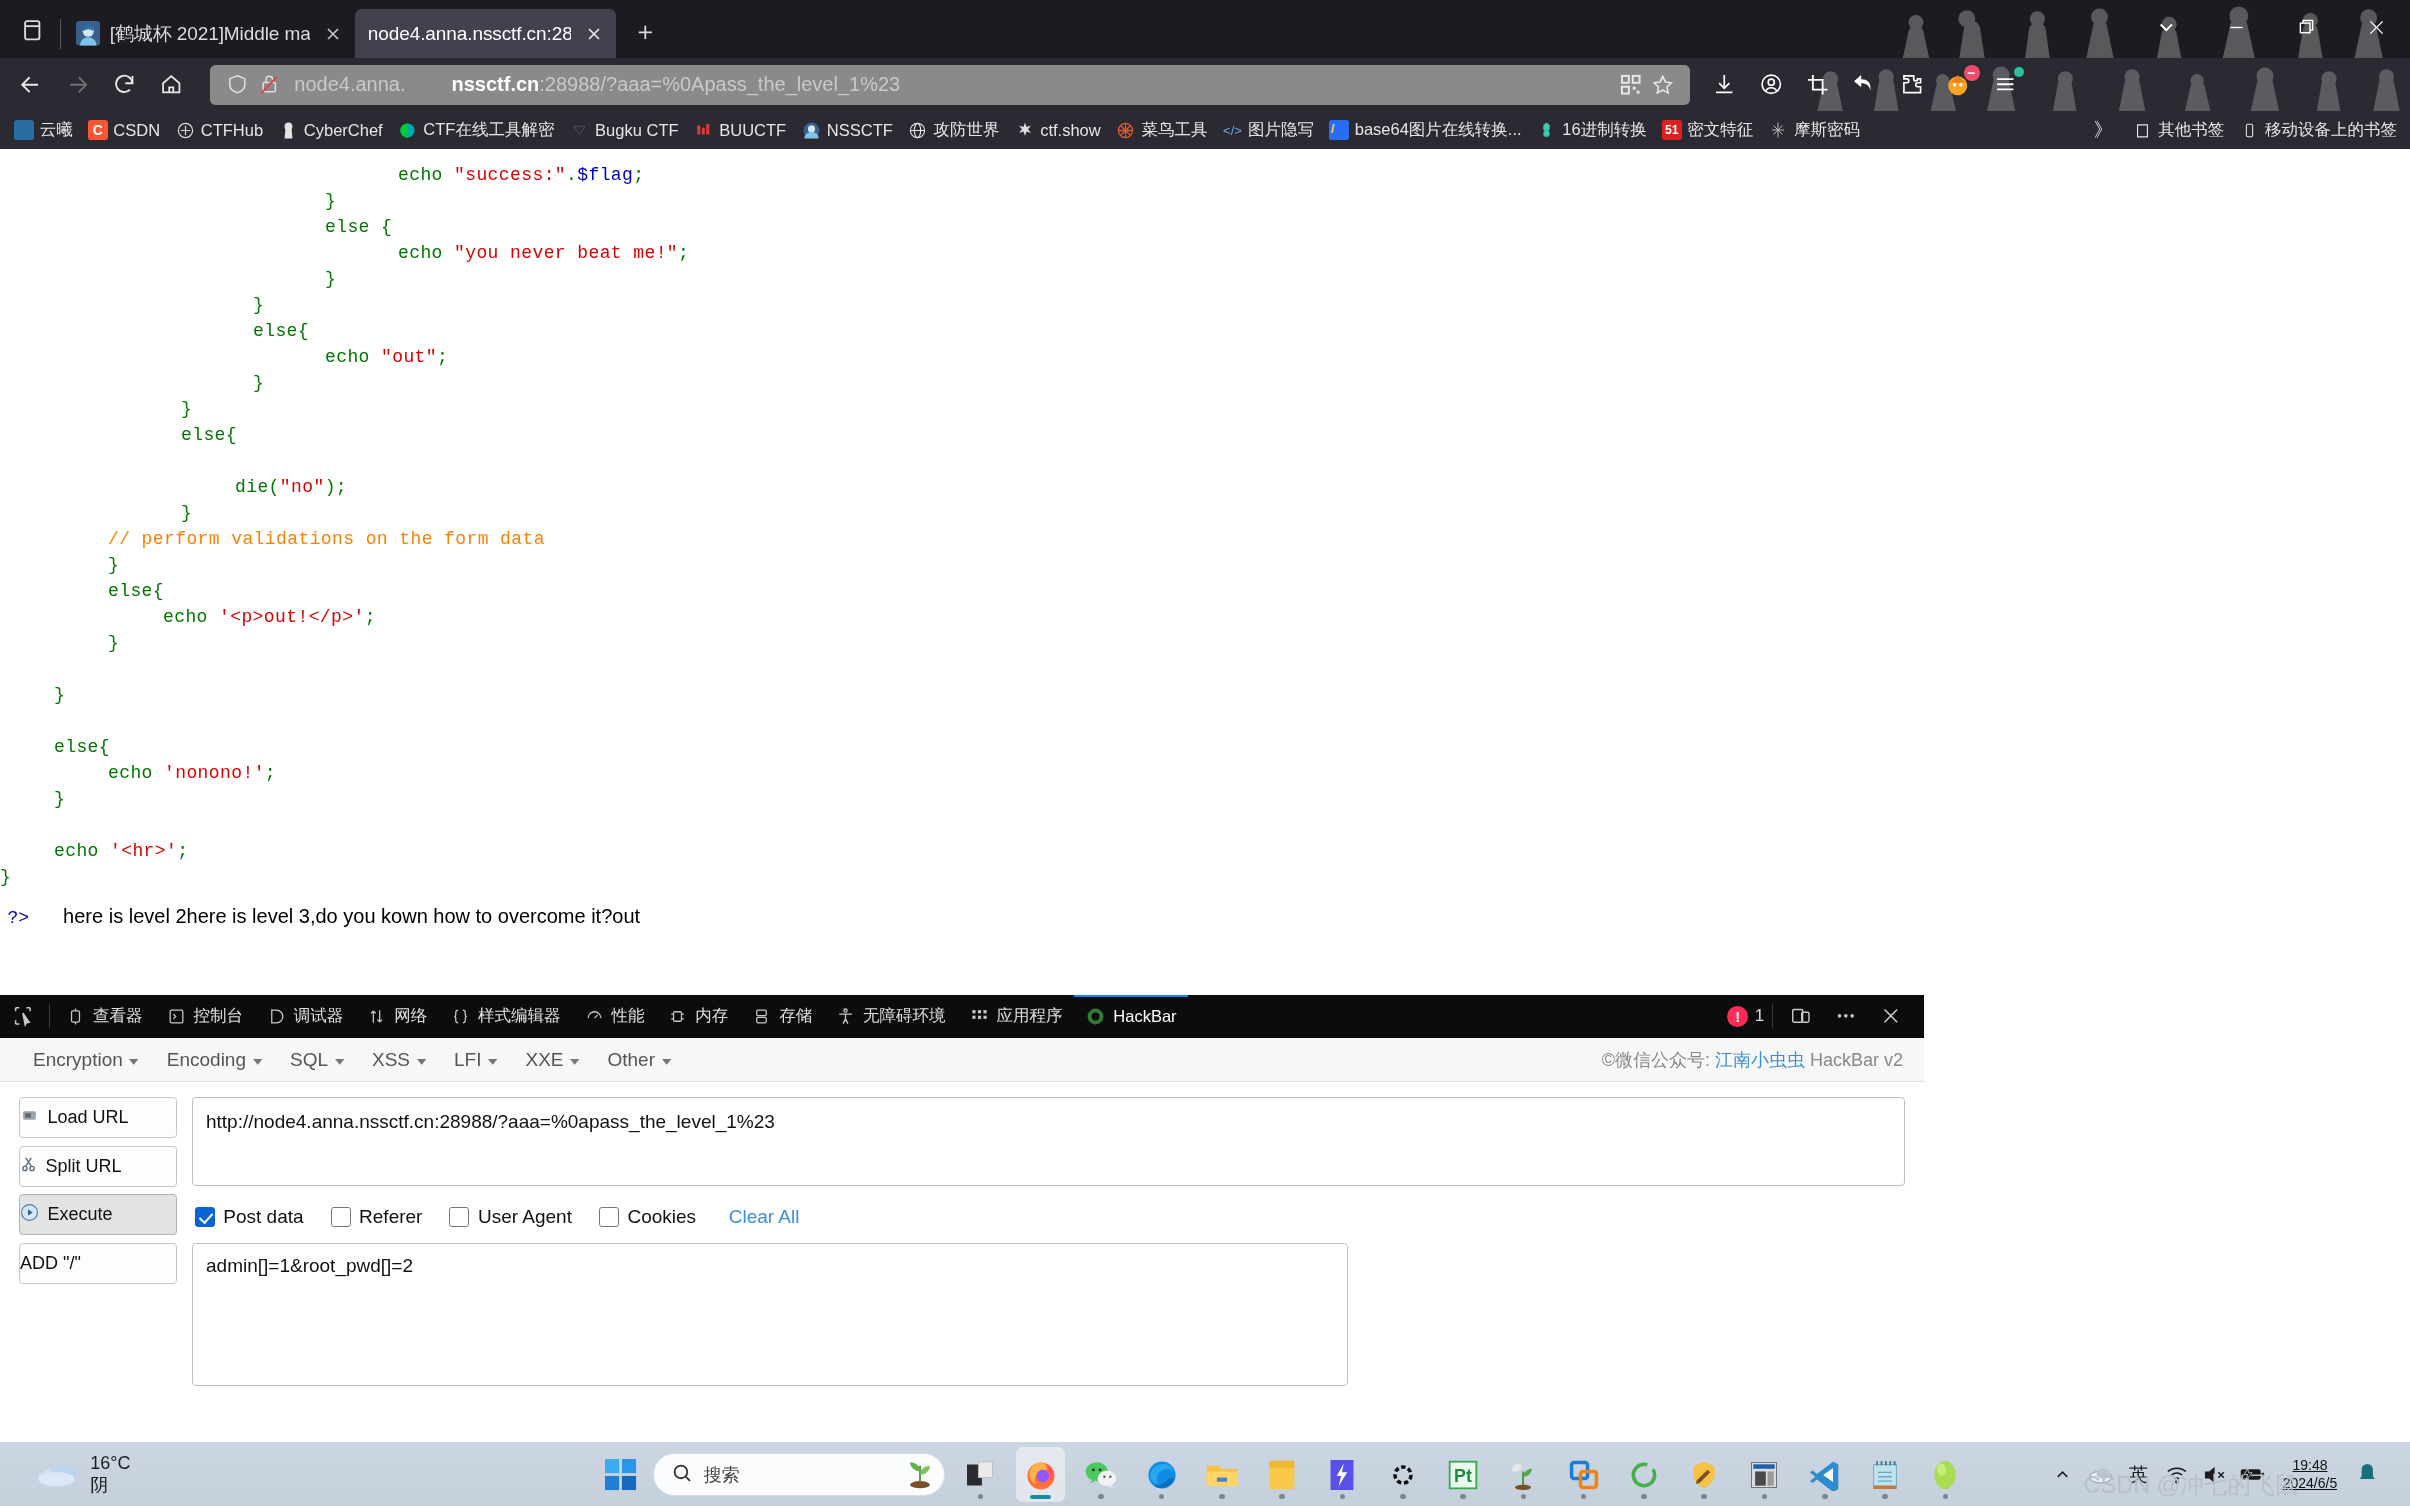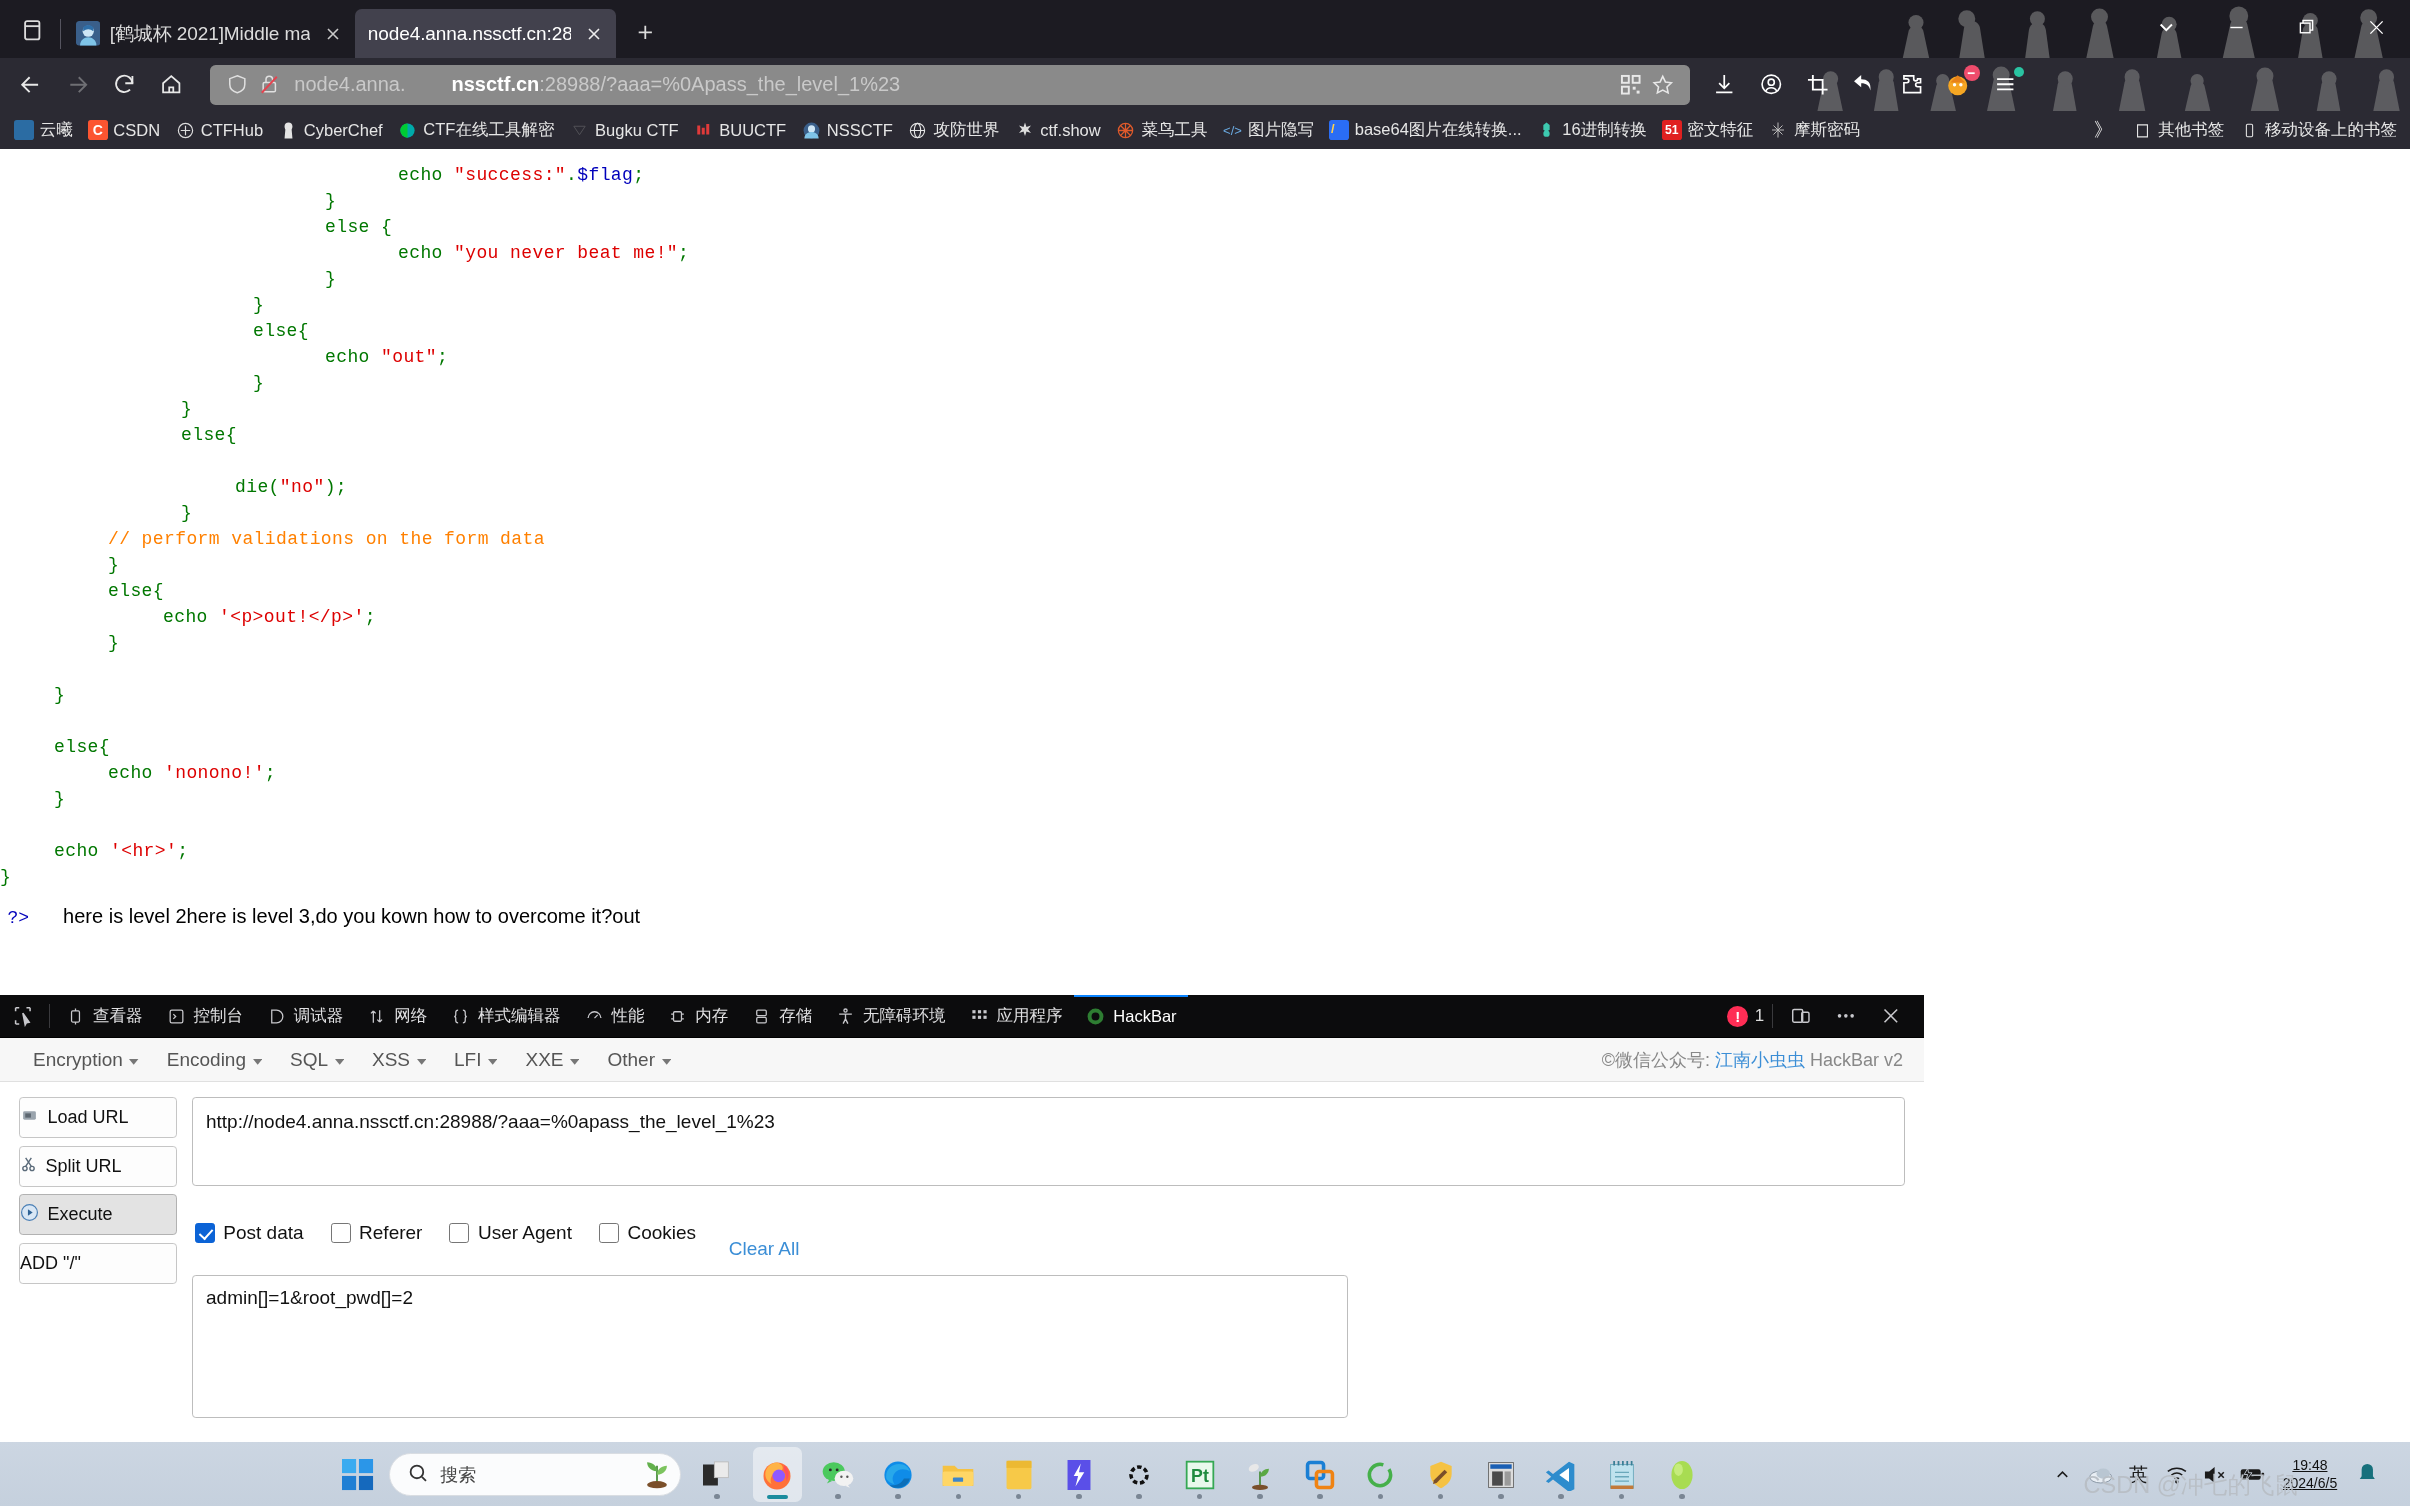--- a/index.html
+++ b/index.html
@@ -152,21 +152,21 @@
   .hb-check { display:flex; align-items:center; gap:8.5px; font-size:19px; color:#111; margin-right:27px;}
   .cbox {
     width:20px; height:20px; border:1.4px solid #767676; border-radius:2.8px; background:#fff;
     flex:0 0 auto;
   }
   .cbox.on { background:#0b63d6; border-color:#0b63d6; position:relative; }
   .cbox.on::after {
     content:""; position:absolute; left:6.1px; top:2.4px; width:5.6px; height:11.3px;
     border:solid #fff; border-width:0 2.3px 2.3px 0; transform:rotate(42deg);
   }
-  .clear-all { font-size:19px; color:#3b8ed6; margin-left:5.6px;margin-top:32px; }
+  .clear-all { font-size:19px; color:#3b8ed6; margin-left:5.6px; }
   .hb-post {
     margin-top:15px; width:1156px; height:143px; border:0.9px solid #bdbdbd; border-radius:3.8px;
     padding:11.3px 13px; font-size:19px; color:#111; resize:none; background:#fff; outline:none;
     font-family:"Liberation Sans", sans-serif;
   }
 
   
   #taskbar {
     position:absolute; left:0; top:1442px; width:2411px; height:65px;
     background:linear-gradient(180deg,#ccd6e2 0%, #c5d0dd 100%);
@@ -814,20 +814,33 @@
           </label>
           <span class="clear-all">Clear All</span>
         </div>
         <textarea class="hb-post" style="">admin[]=1&amp;root_pwd[]=2</textarea>
       </div>
     </div>
   </div>
 </div>
 
 <div id="taskbar">
+  <div class="tb-weather">
+    <span>
+      <svg width="43" height="32" viewBox="0 0 48 34">
+        <ellipse cx="16" cy="22" rx="13" ry="9" fill="#cfe2f3"></ellipse>
+        <ellipse cx="30" cy="19" rx="15" ry="11" fill="#b9d6ee"></ellipse>
+        <ellipse cx="23" cy="24" rx="20" ry="8" fill="#dbe9f7"></ellipse>
+      </svg>
+    </span>
+    <span class="wtxt">
+      <div>16°C</div>
+      <div>阴</div>
+    </span>
+  </div>
 
   <div class="tb-center">
     <div class="tb-start">
       <svg width="32" height="32" viewBox="0 0 34 34">
         <rect x="0" y="0" width="15" height="15" fill="#3aabf0"></rect>
         <rect x="18" y="0" width="15" height="15" fill="#2b96e8"></rect>
         <rect x="0" y="18" width="15" height="15" fill="#1f7fd4"></rect>
         <rect x="18" y="18" width="15" height="15" fill="#1569bd"></rect>
       </svg>
     </div>

